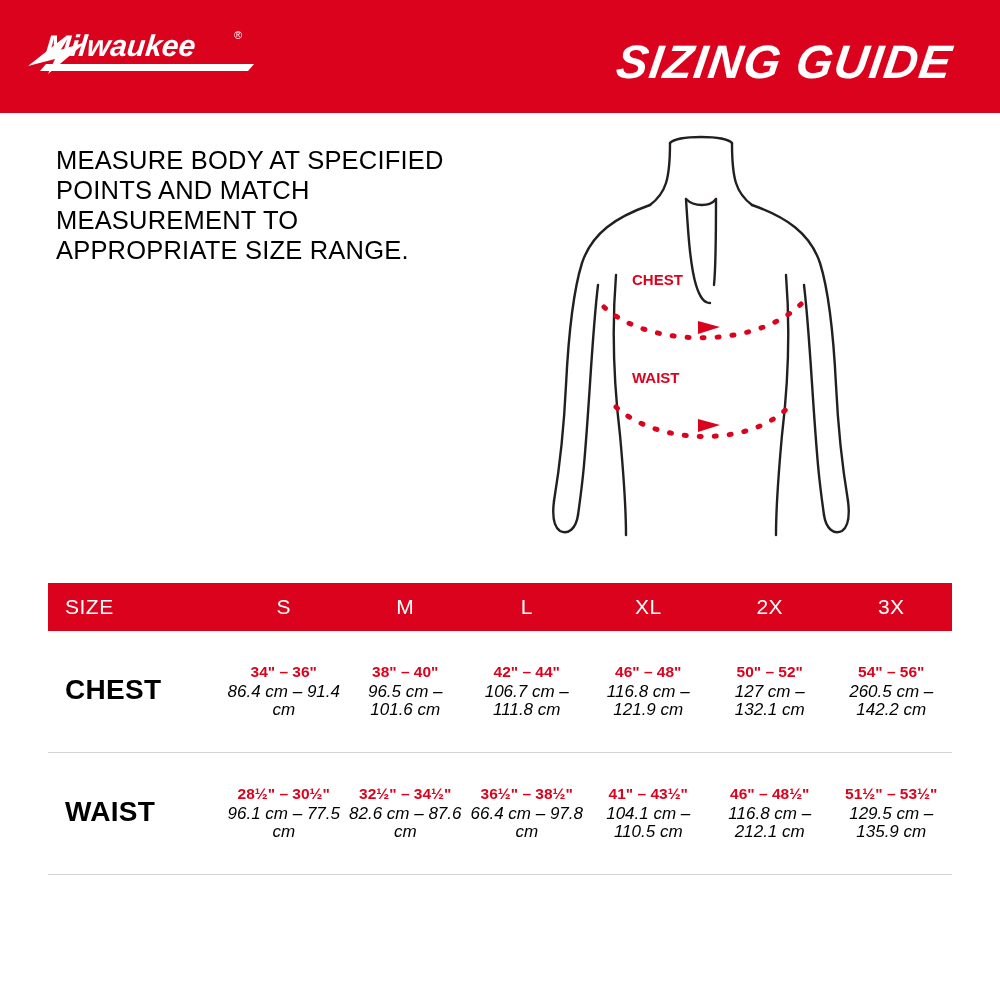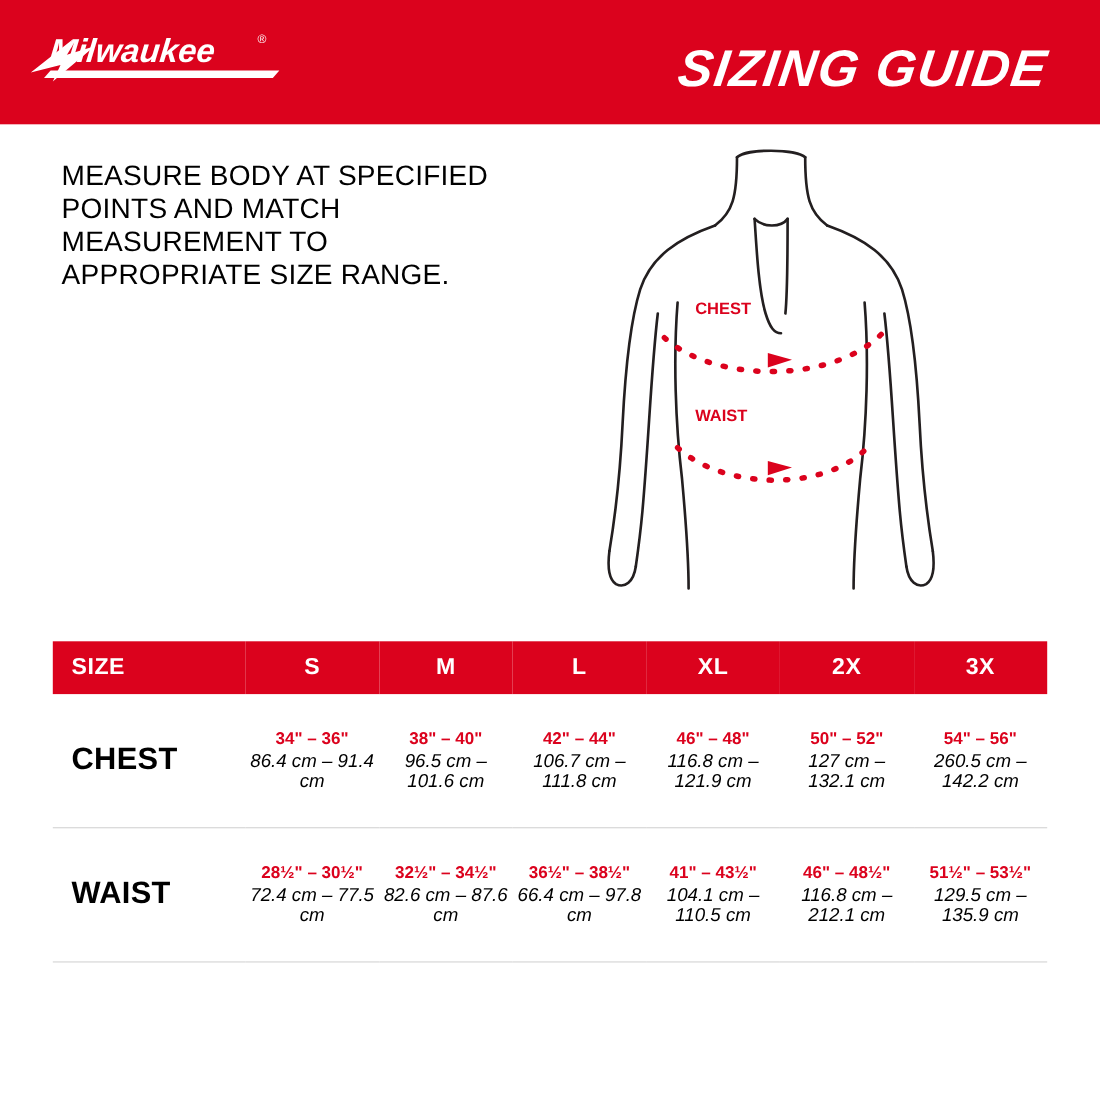--- a/index.html
+++ b/index.html
@@ -77,21 +77,21 @@
     border-collapse: collapse;
     width: 100%;
     table-layout: fixed;
   }
   thead tr {
     background: #db021d;
   }
   thead th {
     color: #ffffff;
     font-size: 21px;
-    font-weight: bold;
+    font-weight: normal;
     height: 46px;
     text-align: center;
     letter-spacing: 0.5px;
   }
   thead th.size-col {
     text-align: left;
     padding-left: 17px;
     font-size: 21px;
   }
   col.c0 { width: 175px; }
@@ -232,21 +232,21 @@
         </td>
         <td>
           <div class="inch">54" – 56"</div>
           <div class="cm">260.5 cm – 142.2 cm</div>
         </td>
       </tr>
       <tr class="waist-row">
         <td class="row-label">WAIST</td>
         <td>
           <div class="inch">28½" – 30½"</div>
-          <div class="cm">72.4 cm – 77.5 cm</div>
+          <div class="cm">96.1 cm – 77.5 cm</div>
         </td>
         <td>
           <div class="inch">32½" – 34½"</div>
           <div class="cm">82.6 cm – 87.6 cm</div>
         </td>
         <td>
           <div class="inch">36½" – 38½"</div>
           <div class="cm">66.4 cm – 97.8 cm</div>
         </td>
         <td>

